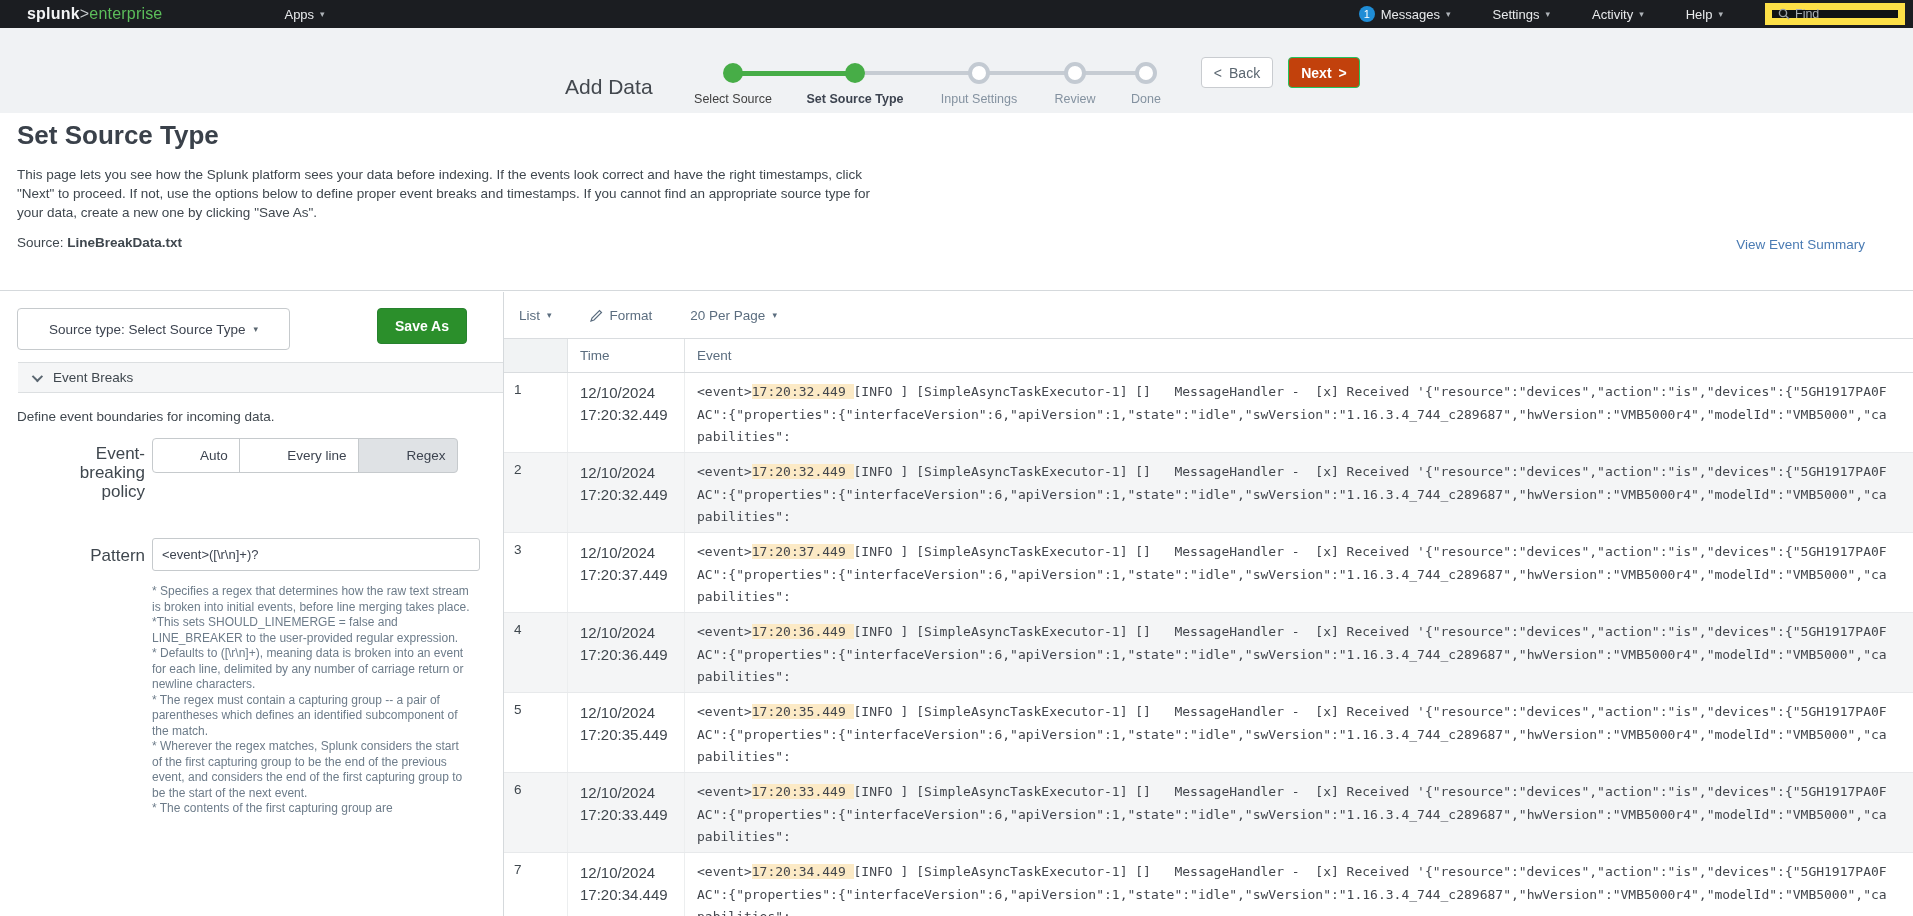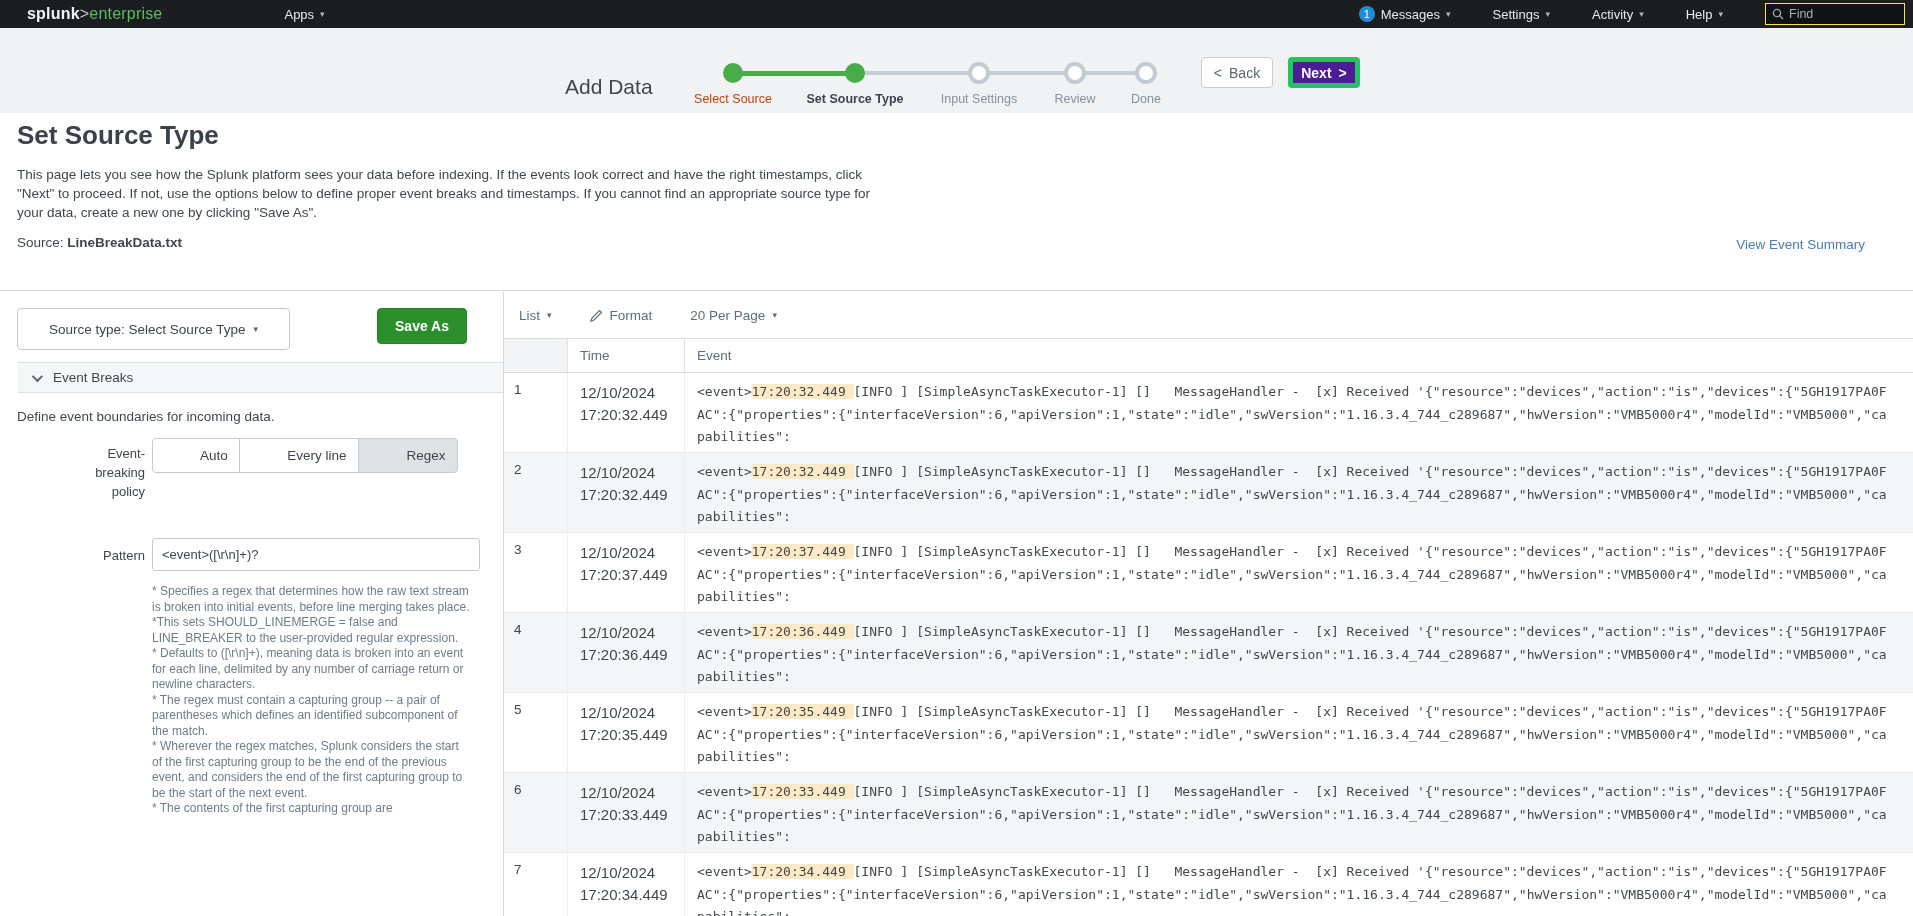--- a/index.html
+++ b/index.html
@@ -14,45 +14,45 @@
   .logo .l1 { color:#f2f3f4; font-weight:700; }
   .logo .l2 { color:#c6cacd; font-weight:400; }
   .logo .l3 { color:#5cbe5a; font-weight:400; }
   .nav-item { color:#e8eaec; font-size:13px; display:flex; align-items:center; gap:6px;
               cursor:pointer; white-space:nowrap; }
   .nav-apps { margin-left:122px; }
   .nav-right { margin-left:auto; display:flex; align-items:center; gap:42px; margin-right:8px; }
   .caret { font-size:9px; color:#aeb3b8; line-height:1; }
   .badge { width:16px; height:16px; border-radius:50%; background:#1f8dd6; color:#fff;
            font-size:11px; display:flex; align-items:center; justify-content:center; }
-  .findbox { width:140px; height:22px; background:#101214; border:1px solid #fde047;
+  .findbox { width:140px; height:22px; background:#101214; border:7px solid #fde047;
              display:flex; align-items:center; padding:0 6px; gap:5px; }
   .findbox input { background:transparent; border:none; outline:none; color:#d6d8da;
                    font-size:12.5px; width:100px; font-family:"Liberation Sans",sans-serif; }
   .findbox input::placeholder { color:#aab0b5; }
 
   
   .wizard { position:absolute; top:28px; left:0; width:1913px; height:85px;
             background:#f0f2f4; }
   .wizard-title { position:absolute; left:565px; top:47px; font-size:21px; color:#43484e; }
   .step-track { position:absolute; left:733px; top:43px; width:413px; height:4px; background:#c6ccd3; }
   .step-track-done { position:absolute; left:733px; top:42.5px; width:122px; height:5px; background:#47ad47; }
   .step-dot { position:absolute; border-radius:50%; }
   .step-dot.filled { width:20px; height:20px; background:#47ad47; top:35px; }
   .step-dot.open { width:22px; height:22px; background:#fff; border:4px solid #c3cad2; top:34px; }
   .step-label { position:absolute; top:64px; width:140px; text-align:center;
-                font-size:12.5px; color:#c2410c; }
+                font-size:12.5px; color:#404040; }
   .step-label.cur { color:#3d4450; font-weight:700; }
   .step-label.up { color:#8492a0; }
   .btn { display:inline-flex; align-items:center; justify-content:center; gap:7px;
          border-radius:4px; font-size:14px; cursor:pointer; }
   .btn-back { position:absolute; left:1201px; top:29px; width:72px; height:31px;
               background:#fff; border:1px solid #c9ccd0; color:#5a6670; }
   .btn-next { position:absolute; left:1288px; top:29px; width:72px; height:31px;
-              background:#4c1d95; border:5px solid #22c55e; color:#fff; font-weight:700; }
+              background:#c2410c; border:1px solid #22c55e; color:#fff; font-weight:700; }
 
   
   .pagehead { position:absolute; top:113px; left:0; width:1913px; height:178px;
               border-bottom:1px solid #d5d9dc; }
   .page-title { position:absolute; left:17px; top:7px; font-size:26px; font-weight:600; color:#3a414a; }
   .page-desc { position:absolute; left:17px; top:52px; font-size:13.5px; line-height:19px; color:#3f474e; }
   .src-line { position:absolute; left:17px; top:122px; font-size:13.5px; color:#3f474e; }
   .src-line b { font-weight:700; }
   .view-link { position:absolute; right:48px; top:124px; font-size:13.5px; color:#4a7bb3; cursor:pointer; }
 
@@ -71,21 +71,21 @@
             font-weight:700; font-size:14px; display:flex; align-items:center; justify-content:center;
             cursor:pointer; }
   .eb-bar { position:absolute; left:18px; top:70px; width:100%; height:31px; background:#f5f6f7;
             border-top:1px solid #dcdfe1; border-bottom:1px solid #dcdfe1;
             display:flex; align-items:center; gap:13px; padding-left:14px; cursor:pointer; }
   .chev-down { width:8px; height:8px; border-right:2px solid #5a6670; border-bottom:2px solid #5a6670;
                transform:rotate(45deg) translateY(-2px); }
   .eb-title { font-size:13.5px; color:#3f474e; }
   .eb-intro { position:absolute; left:17px; top:117px; font-size:13.5px; color:#3f474e; }
   .policy-label, .pattern-label { position:absolute; left:20px; width:125px; text-align:right;
-            font-size:13px; color:#3f474e; line-height:19px; }
+            font-size:17px; color:#3f474e; line-height:19px; }
   .policy-label { top:152px; }
   .policy-label span { display:inline-block; max-width:84px; }
   .seg-group { position:absolute; left:152px; top:146px; display:flex; }
   .seg { height:35px; border:1px solid #c6cacd; background:#fff; font-size:13.5px; color:#3d4450;
          display:flex; align-items:center; justify-content:center; margin-left:-1px; cursor:pointer;padding-left:36px; }
   .seg:first-child { border-radius:4px 0 0 4px; margin-left:0; }
   .seg:last-child { border-radius:0 4px 4px 0; }
   .seg.w1 { width:88px; } .seg.w2 { width:120px; } .seg.w3 { width:100px; }
   .seg.selected { background:#dfe2e5; }
   .pattern-label { top:254px; }

